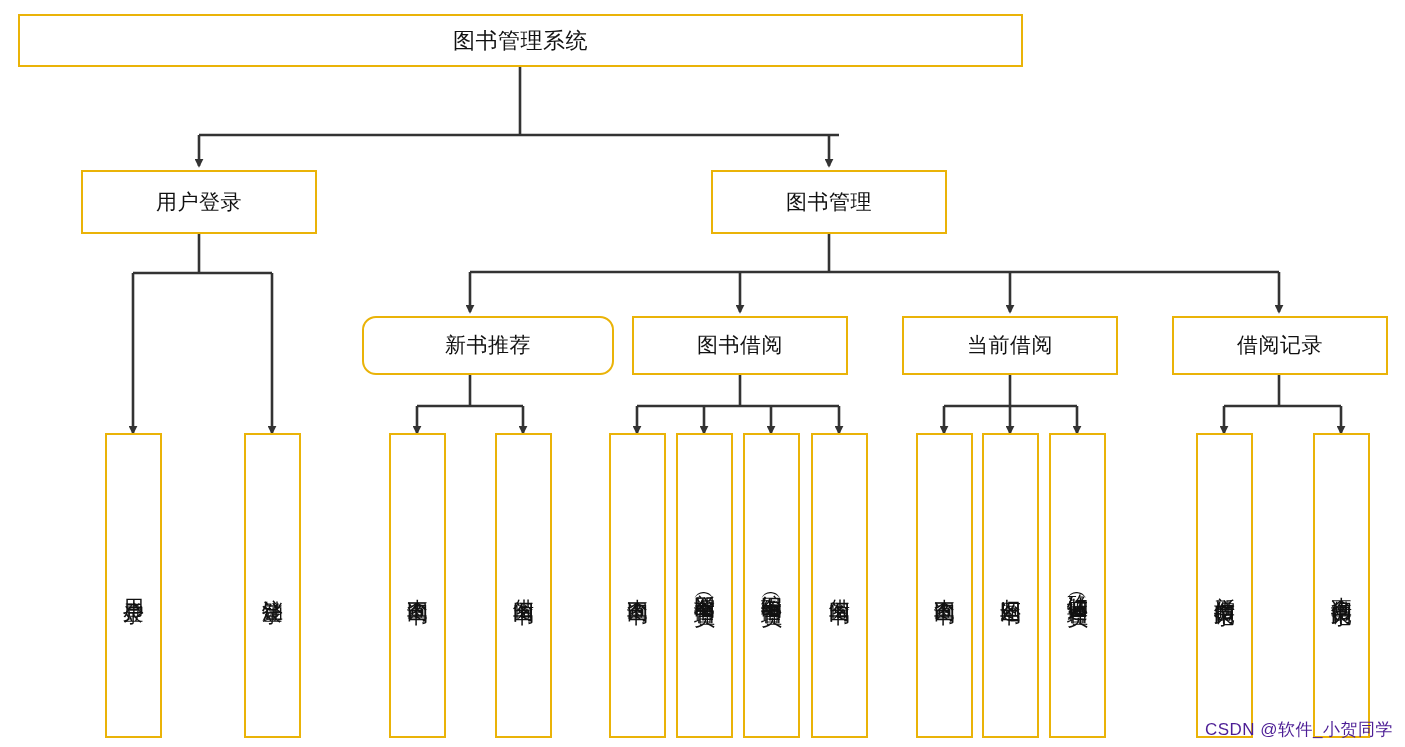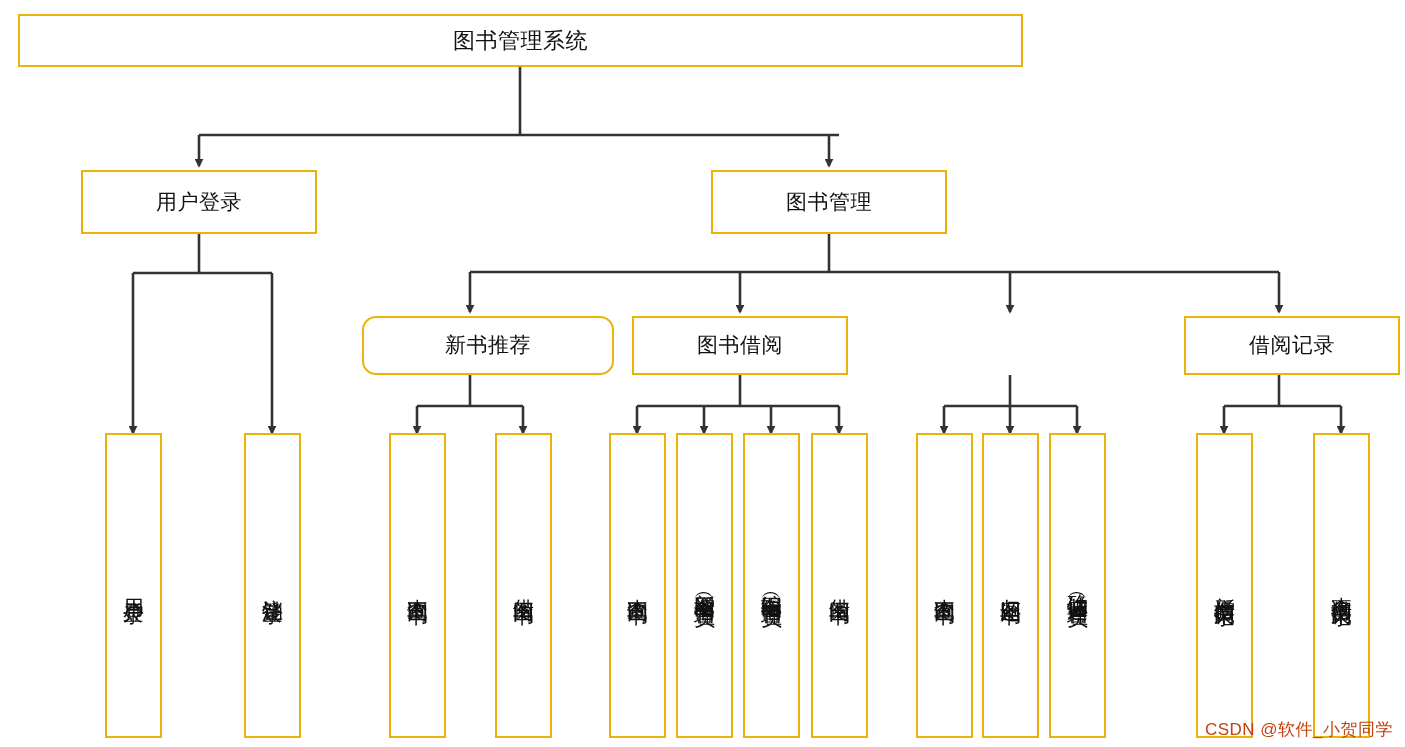--- a/index.html
+++ b/index.html
@@ -65,21 +65,21 @@
     line-height: 1.05;
     letter-spacing: 2px;
     white-space: normal;
     max-height: 100%;
   }
   #watermark {
     position: absolute;
     right: 12px;
     bottom: 6px;
     font-size: 17px;
-    color: #c2410c;
+    color: #4c1d95;
     letter-spacing: 0.5px;
     z-index: 3;
     user-select: none;
   }
 </style>
 </head>
 <body>
 
 <div id="diagram-root">
 
@@ -143,21 +143,24 @@
   <div class="node horiz" style="left:711px; top:170px; width:236px; height:64px;font-family:Liberation Serif, serif;">
     <span class="node-label">图书管理</span>
   </div>
 
   <div class="node horiz" style="left:362px; top:316px; width:252px; height:59px;border-radius:14px;">
     <span class="node-label">新书推荐</span>
   </div>
   <div class="node horiz" style="left:632px; top:316px; width:216px; height:59px;align-items:center;">
     <span class="node-label">图书借阅</span>
   </div>
-  <div class="node horiz" style="left:1172px; top:316px; width:216px; height:59px;margin-left:12px;">
+  <div class="node horiz" style="left:902px; top:316px; width:216px; height:59px;">
+    <span class="node-label">当前借阅</span>
+  </div>
+  <div class="node horiz" style="left:1172px; top:316px; width:216px; height:59px;">
     <span class="node-label">借阅记录</span>
   </div>
 
   <div class="node vert" style="left:105px; top:433px; width:57px; height:305px;">
     <span class="node-label">用户登录</span>
   </div>
   <div class="node vert" style="left:244px; top:433px; width:57px; height:305px;">
     <span class="node-label">注销登录</span>
   </div>
 

